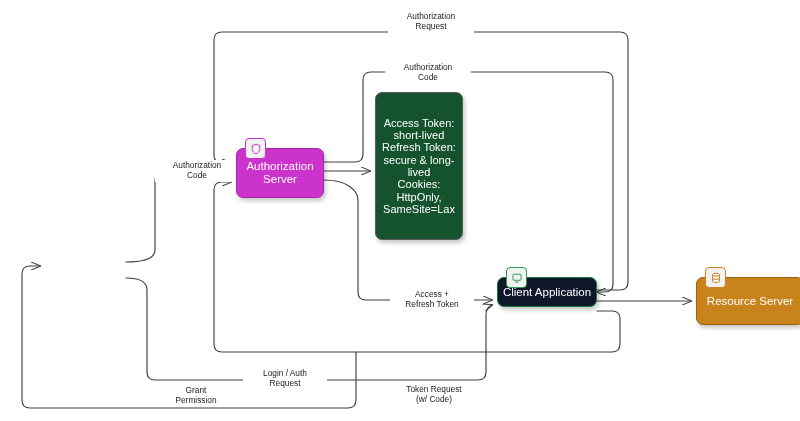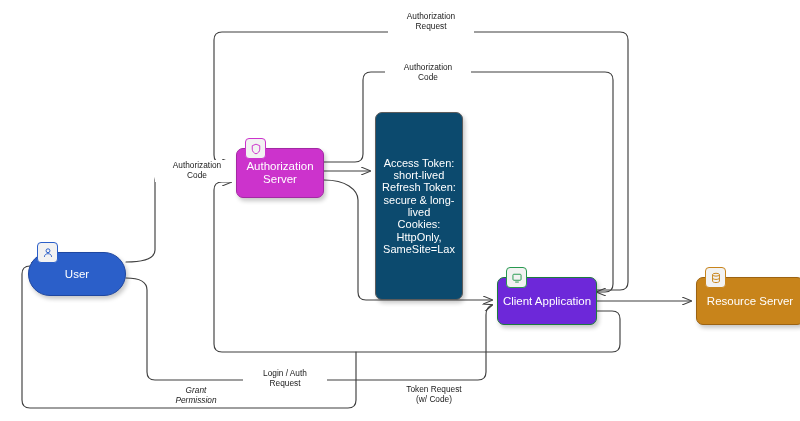--- a/index.html
+++ b/index.html
@@ -57,35 +57,35 @@
     width: 88px;
     height: 50px;
     background: #cc33cc;
     border: 1.4px solid #a329a3;
     border-radius: 7px;
     font-size: 11.5px;
     box-shadow: 2px 3px 4px rgba(0,0,0,0.22);
   }
   .n-note {
     left: 375px;
-    top: 112px;
+    top: 92px;
     width: 88px;
-    height: 188px;
-    background: #0c4a6e;
+    height: 148px;
+    background: #14532d;
     border: 1.4px solid #5c5c5c;
     border-radius: 7px;
     font-size: 11px;
     box-shadow: 2px 3px 4px rgba(0,0,0,0.22);
   }
   .n-client {
     left: 497px;
     top: 277px;
     width: 100px;
-    height: 48px;
-    background: #6d28d9;
+    height: 30px;
+    background: #0f172a;
     border: 1.4px solid #1d7a3e;
     border-radius: 7px;
     font-size: 11.5px;
     box-shadow: 2px 3px 4px rgba(0,0,0,0.22);
   }
   .n-resource {
     left: 696px;
     top: 277px;
     width: 108px;
     height: 48px;
@@ -151,29 +151,20 @@
       <path d="M597,301 L691,301" marker-end="url(#ah)"></path>
 
       <path d="M597,311 L612,311 Q620,311 620,319 L620,344 Q620,352 612,352 L222,352 Q214,352 214,344 L214,190 Q214,182 222,182 L231,182" marker-end="url(#ah)"></path>
 
       <path d="M126,278 Q147,278 147,290 L147,372 Q147,380 155,380 L478,380 Q486,380 486,372 L486,315 Q486,307 492,305" marker-end="url(#ah)"></path>
 
       <path d="M356,352 L356,400 Q356,408 348,408 L30,408 Q22,408 22,400 L22,274 Q22,266 30,266 L40,266" marker-end="url(#ah)"></path>
     </g>
   </svg>
 
-  <div class="node n-user">
-    <span class="badge b-user">
-      <svg width="12" height="12" viewBox="0 0 16 16" aria-hidden="true">
-        <circle cx="8" cy="5" r="2.6" fill="none" stroke="#2b5fc9" stroke-width="1.3"></circle>
-        <path d="M3.2 13.2c0-2.7 2.2-4.3 4.8-4.3s4.8 1.6 4.8 4.3" fill="none" stroke="#2b5fc9" stroke-width="1.3"></path>
-      </svg>
-    </span>
-    <span class="node-label">User</span>
-  </div>
 
   <div class="node n-auth">
     <span class="badge b-auth">
       <svg width="12" height="12" viewBox="0 0 16 16" aria-hidden="true">
         <path d="M8 1.6 L13 3.6 V8.2 C13 11.4 10.8 13.5 8 14.4 C5.2 13.5 3 11.4 3 8.2 V3.6 Z" fill="none" stroke="#cc33cc" stroke-width="1.3"></path>
       </svg>
     </span>
     <span class="node-label">Authorization
 Server</span>
   </div>
@@ -212,24 +203,26 @@
 
   <div class="edge-label" style="left:388px; top:11px; width:80px;">Authorization
 Request</div>
 
   <div class="edge-label" style="left:385px; top:62px; width:80px;">Authorization
 Code</div>
 
   <div class="edge-label" style="left:155px; top:160px; width:78px;">Authorization
 Code</div>
 
+  <div class="edge-label" style="left:390px; top:289px; width:78px;">Access +
+Refresh Token</div>
 
 
   <div class="edge-label" style="left:390px; top:340px; width:82px;margin-top:44px;">Token Request
 (w/ Code)</div>
 
   <div class="edge-label" style="left:243px; top:368px; width:78px;">Login / Auth
 Request</div>
 
-  <div class="edge-label" style="left:158px; top:385px; width:70px;font-style:italic;">Grant
+  <div class="edge-label" style="left:158px; top:385px; width:70px;">Grant
 Permission</div>
 
 </div>
 
 </body></html>

